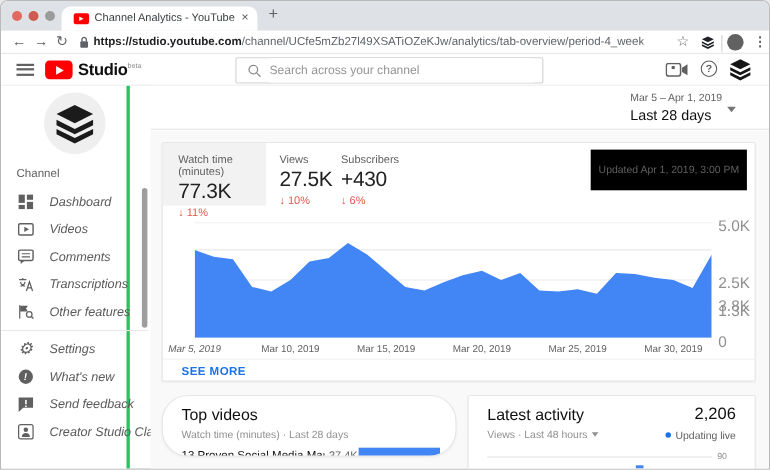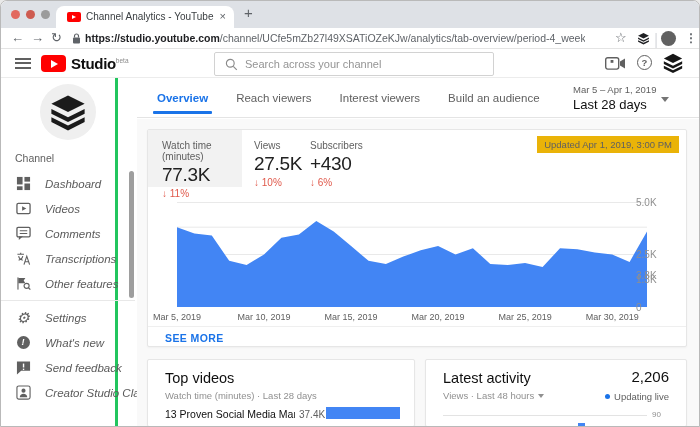--- a/index.html
+++ b/index.html
@@ -76,31 +76,31 @@
   .card { position:absolute; background:#fff; border:1px solid #e6e6e6; border-radius:2px; box-shadow:0 1px 2px rgba(0,0,0,0.04); }
   .bigcard { left:10px; top:10px; width:540px; height:218px; }
   .mtab { position:absolute; top:0; height:57px; }
   .mtab.sel { background:#f2f2f2; }
   .mtab .ml { font-size:10px; color:#606060; margin-top:10px; }
   .mtab .mv { font-size:19px; color:#212121; margin-top:2px; letter-spacing:-0.3px; }
   .mtab .md { font-size:10px; color:#e0584a; margin-top:2px; }
   .m1 { left:0; width:94px; } .m1 .ml,.m1 .mv,.m1 .md { margin-left:14px; }
   .m2 { left:94px; width:56px; } .m2 .ml,.m2 .mv,.m2 .md { margin-left:12px; }
   .m3 { left:150px; width:70px; } .m3 .ml,.m3 .mv,.m3 .md { margin-left:12px; }
-  .updated { position:absolute; right:7px; top:6px; background:#eab308; color:#606060; font-size:9.5px; padding:3px 7px; }
+  .updated { position:absolute; right:7px; top:6px; background:#000000; color:#606060; font-size:9.5px; padding:13px 7px; }
   .chartwrap { position:absolute; left:29px; top:72px; width:470px; height:105px; }
-  .ylab { position:absolute; left:488px; font-size:10px; color:#8f8f8f;text-align:right; }
+  .ylab { position:absolute; left:505px; font-size:14px; color:#8f8f8f;text-align:right; }
   .y0{top:67px;} .y1{top:92px;margin-top:48px;} .y2{top:119px;} .y3{top:144px;} .y4{top:172px;}
   .xlabs { position:absolute; left:29px; top:182px; width:470px; height:12px; }
   .xtick { position:absolute; transform:translateX(-50%); font-size:9px; color:#606060; white-space:nowrap; }
   .cdivider { position:absolute; left:0; right:0; top:196px; height:1px; background:#efefef; }
   .seemore { position:absolute; left:17px; top:202px; font-size:10.5px; font-weight:bold; color:#1a73e8; letter-spacing:0.4px; }
 
   
-  .tvcard { left:10px; top:240px; width:268px; height:68px; overflow:hidden; }
+  .tvcard { left:10px; top:240px; width:268px; height:56px; overflow:hidden;border-radius:24px; }
   .lacard { left:288px; top:240px; width:262px; height:68px; overflow:hidden; }
   .cardtitle { position:absolute; left:17px; top:10px; font-size:14.5px; color:#0f0f0f; }
   .cardsub { position:absolute; left:17px; top:30px; font-size:9.5px; color:#909090; }
   .tvrow-title { position:absolute; left:17px; top:48px; width:130px; font-size:10.5px; color:#0f0f0f; white-space:nowrap; overflow:hidden; }
   .tvrow-val { position:absolute; left:151px; top:49px; font-size:10px; color:#606060; }
   .tvrow-bar { position:absolute; left:178px; top:47px; height:12px; background:#4285f4; }
   .la-total { position:absolute; right:17px; top:8px; font-size:15px; color:#0f0f0f; }
   .la-live { position:absolute; right:17px; top:31px; font-size:9.5px; color:#606060; }
   .la-live .dot { display:inline-block; position:static; width:5px; height:5px; border-radius:50%; background:#1a73e8; margin-right:4px; vertical-align:1px; }
   .la-grid { position:absolute; left:17px; top:55px; width:204px; height:1px; background:#e3e3e3; }
@@ -270,26 +270,20 @@
               <path d="M4 13 c0-2.3 1.8-3.8 4-3.8 s4 1.5 4 3.8 z" fill="#606060"></path>
             </svg>
         </span>
         <span class="mlabel">Creator Studio Classic</span>
       </div>
     </div>
     <div class="side-scroll"></div>
   </div>
 
   <div class="tabsrow">
-    <div class="ptabs">
-      <div class="ptab active">Overview</div>
-      <div class="ptab">Reach viewers</div>
-      <div class="ptab">Interest viewers</div>
-      <div class="ptab">Build an audience</div>
-    </div>
     <div class="period">
       <div class="range">Mar 5 – Apr 1, 2019</div>
       <div class="preset">Last 28 days</div>
     </div>
     <div class="caret period-caret"></div>
   </div>
 
   <div class="mainbg">
 
     <div class="card bigcard">
@@ -321,21 +315,21 @@
           </g>
           <polygon points="0,105 0.0,25.2 17.4,31.5 34.8,33.6 52.2,58.8 69.6,63.0 87.0,52.5 104.4,35.7 121.9,32.6 139.3,18.9 156.7,29.4 174.1,44.1 191.5,58.8 208.9,62.0 226.3,54.6 243.7,48.3 261.1,44.1 278.5,52.5 295.9,46.2 313.3,62.0 330.7,63.0 348.1,60.9 365.6,65.1 383.0,46.2 400.4,47.2 417.8,50.4 435.2,52.5 452.6,59.9 470.0,29.4 470,105" fill="#4285f4"></polygon>
         </svg>
       </div>
       <div class="ylab y0">5.0K</div>
       <div class="ylab y1">3.8K</div>
       <div class="ylab y2">2.5K</div>
       <div class="ylab y3">1.3K</div>
       <div class="ylab y4">0</div>
       <div class="xlabs">
-        <span class="xtick" style="left: 0%;">Mar 5, 2019</span>
+        <span class="xtick" style="left: 0%; font-style: italic;">Mar 5, 2019</span>
         <span class="xtick" style="left: 18.5185%;">Mar 10, 2019</span>
         <span class="xtick" style="left: 37.037%;">Mar 15, 2019</span>
         <span class="xtick" style="left: 55.5556%;">Mar 20, 2019</span>
         <span class="xtick" style="left: 74.0741%;">Mar 25, 2019</span>
         <span class="xtick" style="left: 92.5926%;">Mar 30, 2019</span>
       </div>
       <div class="cdivider"></div>
       <div class="seemore">SEE MORE</div>
     </div>
 

